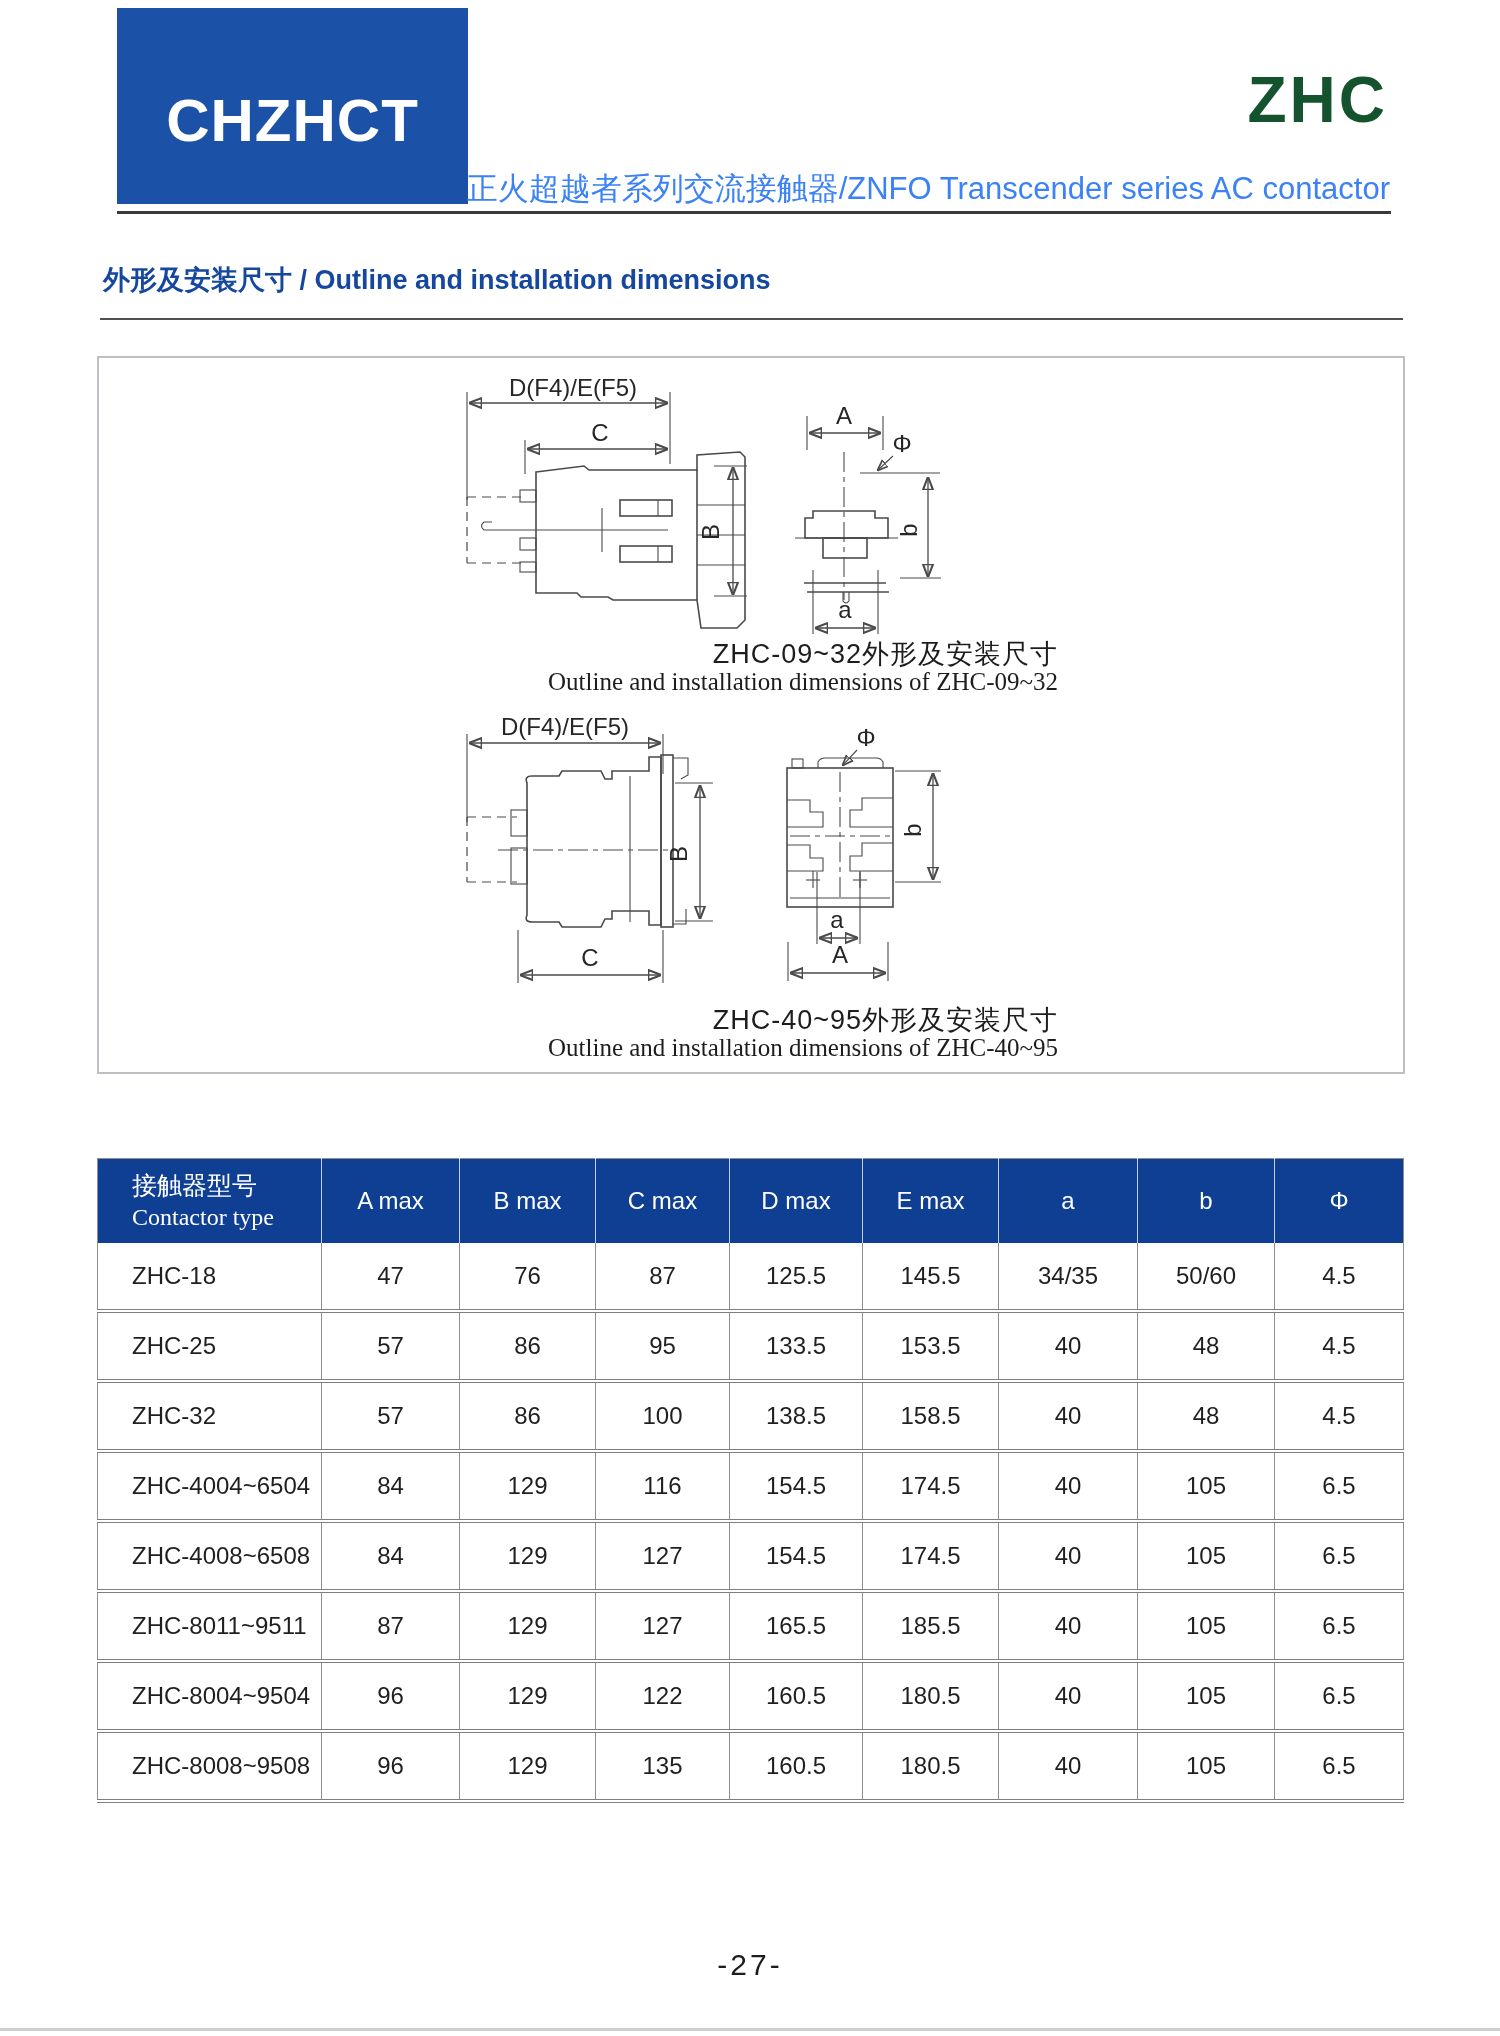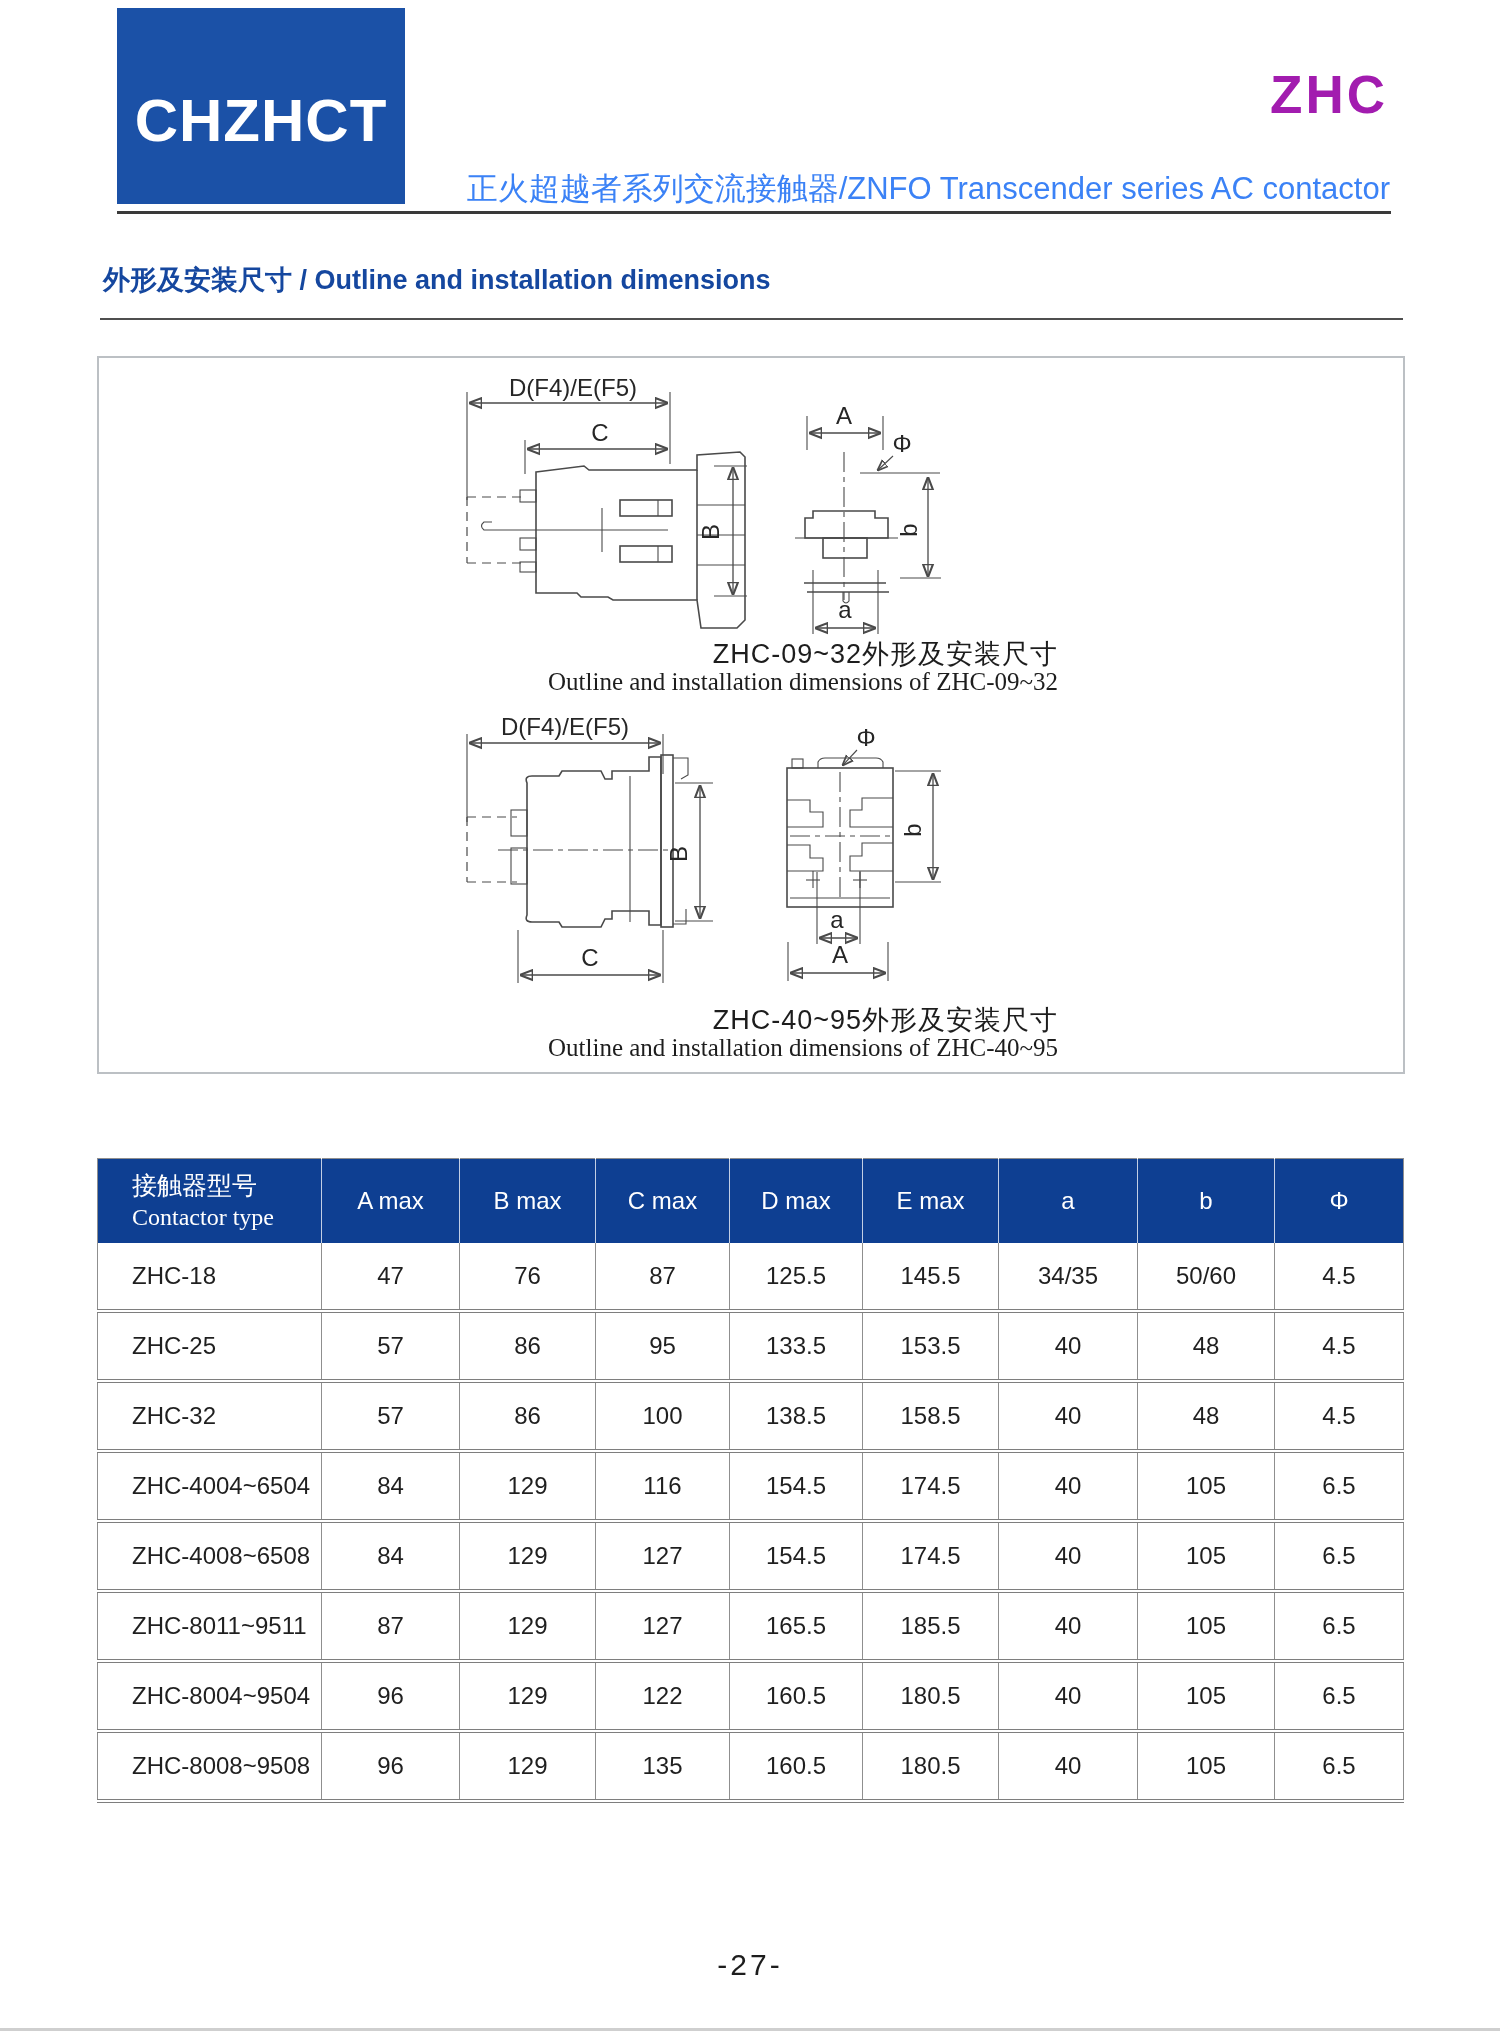--- a/index.html
+++ b/index.html
@@ -1,23 +1,23 @@
 <!DOCTYPE html>
 <html><head>
 <meta charset="utf-8">
 <style>
   html,body{margin:0;padding:0;background:#ffffff;}
   .page{position:relative;width:1500px;height:2036px;background:#ffffff;overflow:hidden;
         font-family:"Liberation Sans","DejaVu Sans",sans-serif;color:#1d1d1d;}
 
   
-  .logo-block{position:absolute;left:117px;top:8px;width:288px;height:196px;background:#1b51a7;
+  .logo-block{position:absolute;left:117px;top:8px;width:351px;height:196px;background:#1b51a7;
               display:flex;align-items:center;justify-content:center;}
   .logo-text{color:#ffffff;font-weight:bold;font-size:60px;letter-spacing:1px;transform:translateY(14px);}
-  .product-code{position:absolute;top:68px;right:112px;color:#a21caf;font-size:53px;font-weight:bold;
+  .product-code{position:absolute;top:68px;right:112px;color:#14532d;font-size:64px;font-weight:bold;
                 letter-spacing:3px;line-height:1;}
   .series-subtitle{position:absolute;top:168px;right:110px;font-size:31px;color:#3b82f6;white-space:nowrap;}
   .header-rule{position:absolute;left:117px;top:211px;width:1274px;height:3px;background:#3a3a3a;}
 
   
   .section-title{position:absolute;left:103px;top:262px;font-size:27px;font-weight:bold;color:#15479f;white-space:nowrap;}
   .section-divider{position:absolute;left:100px;top:318px;width:1303px;height:2px;background:#4f4f4f;}
 
   
   .diagram-panel{position:absolute;left:97px;top:356px;width:1308px;height:718px;

